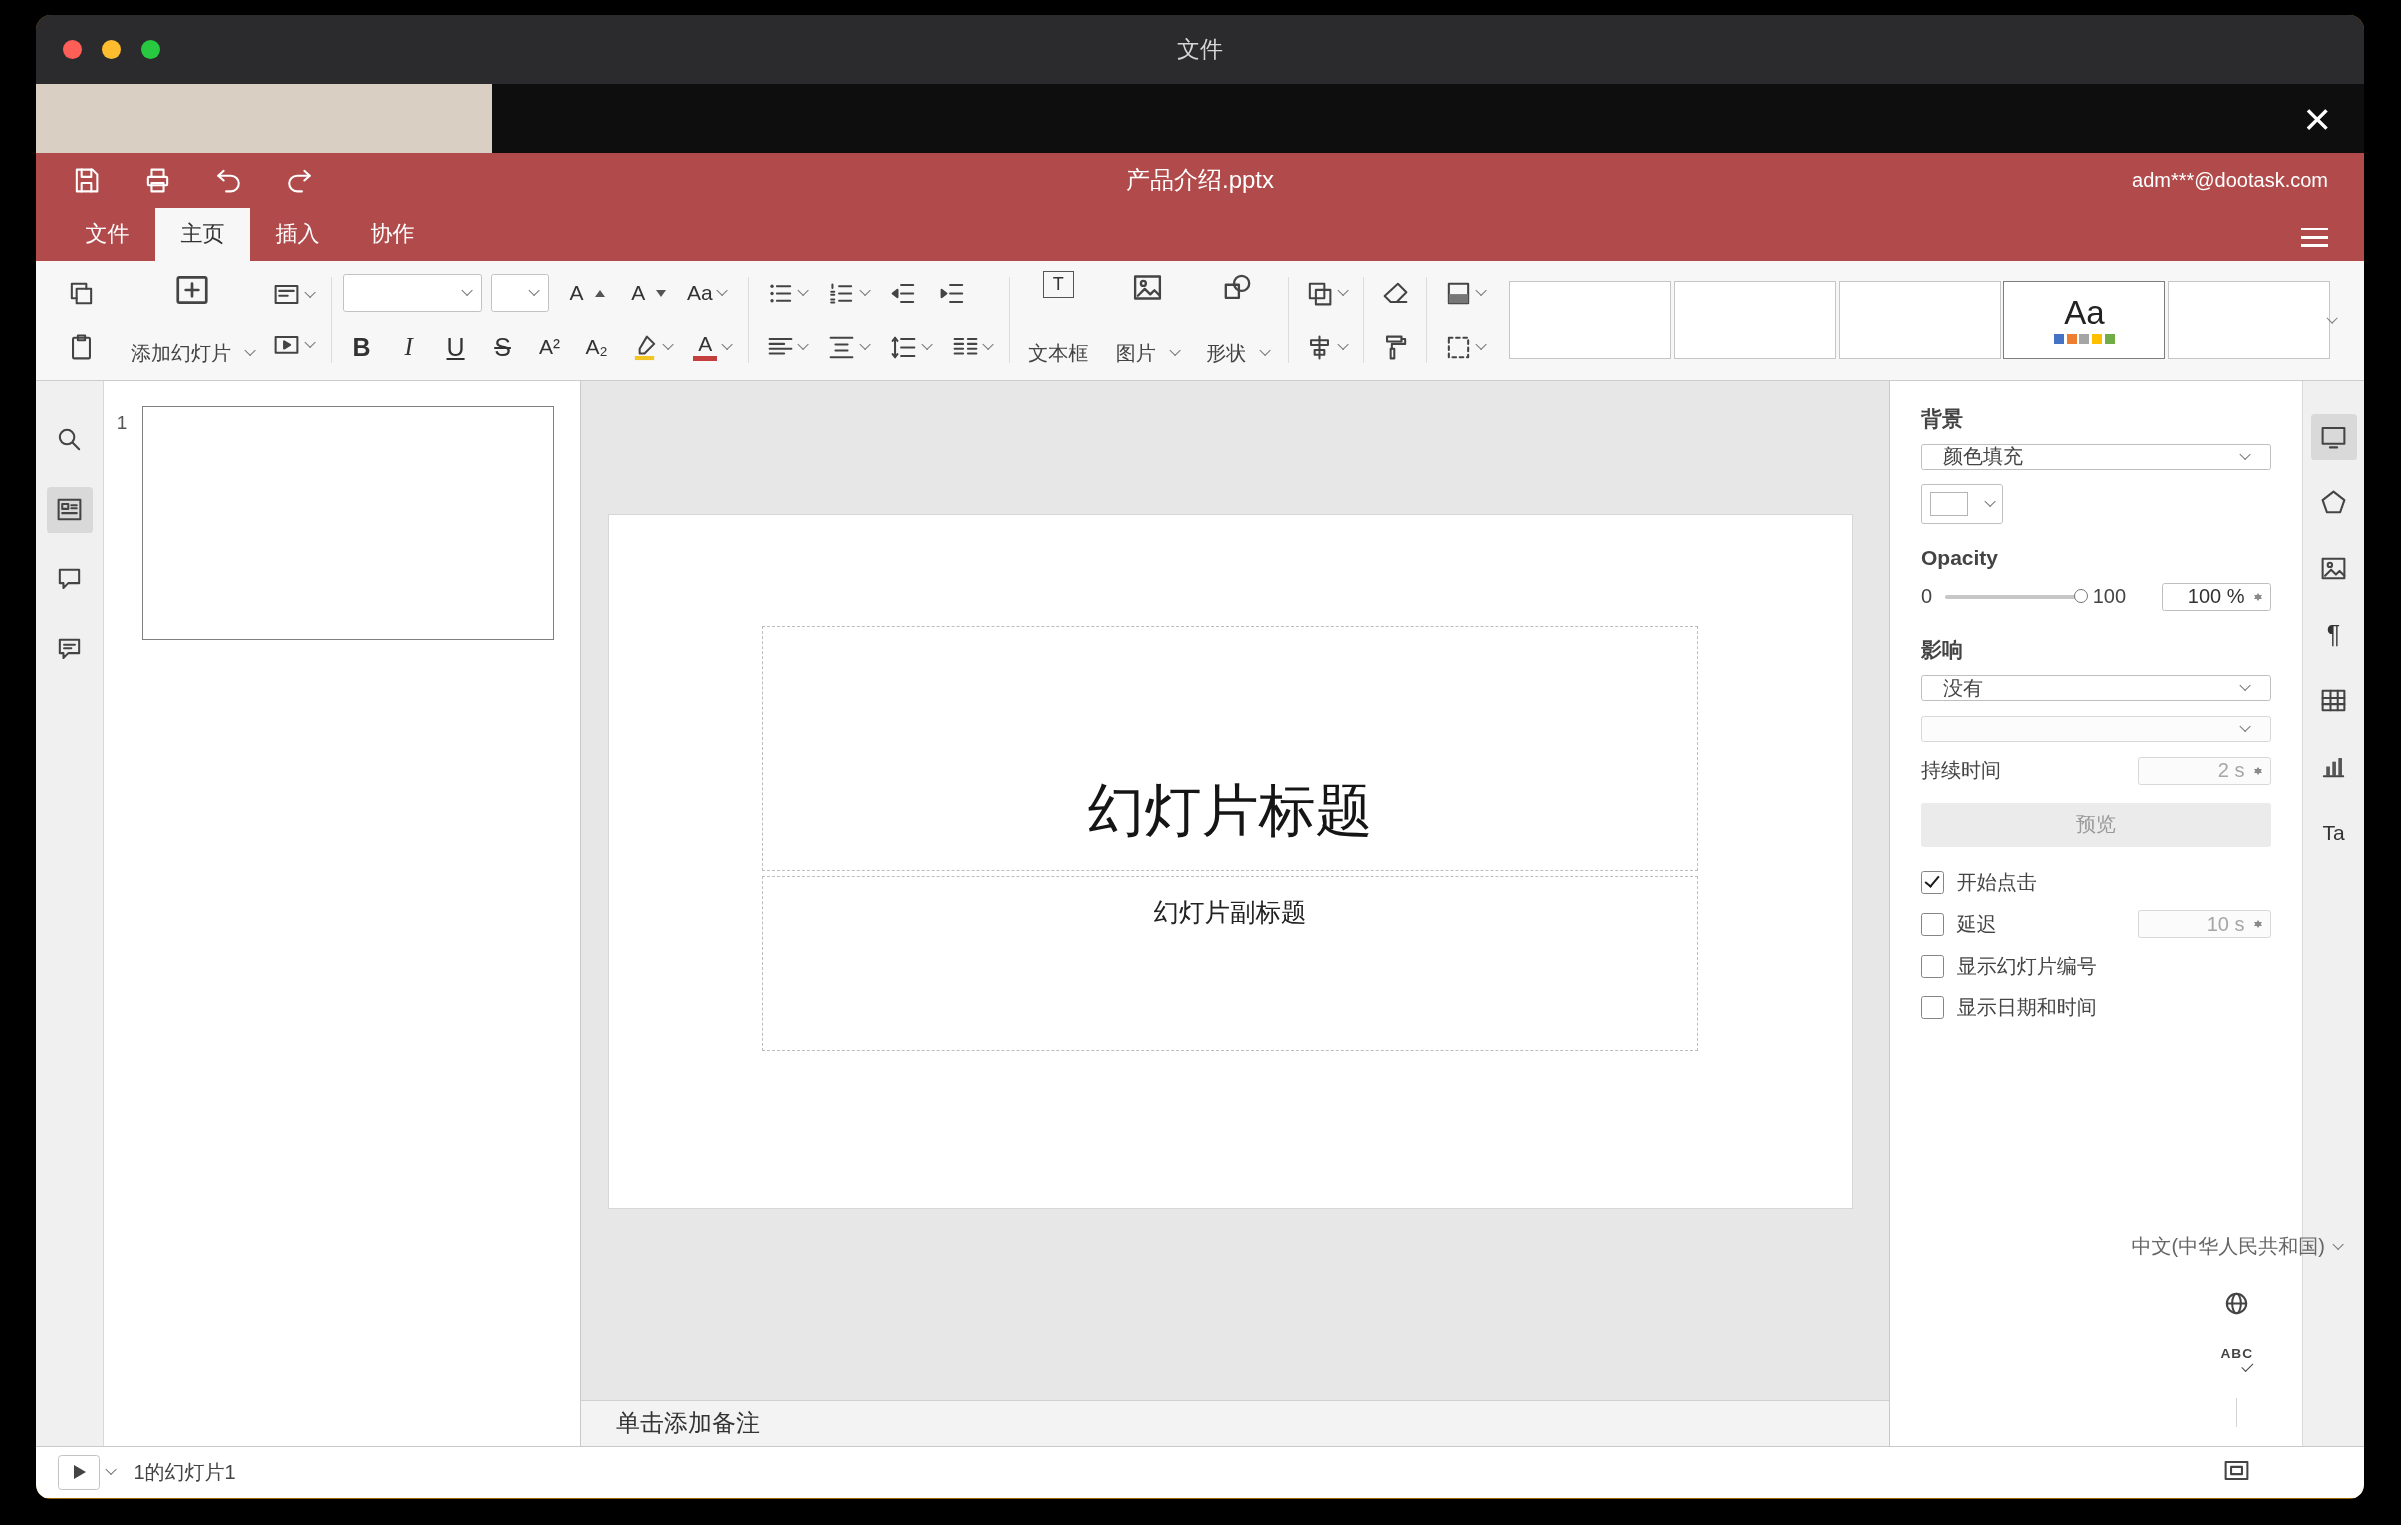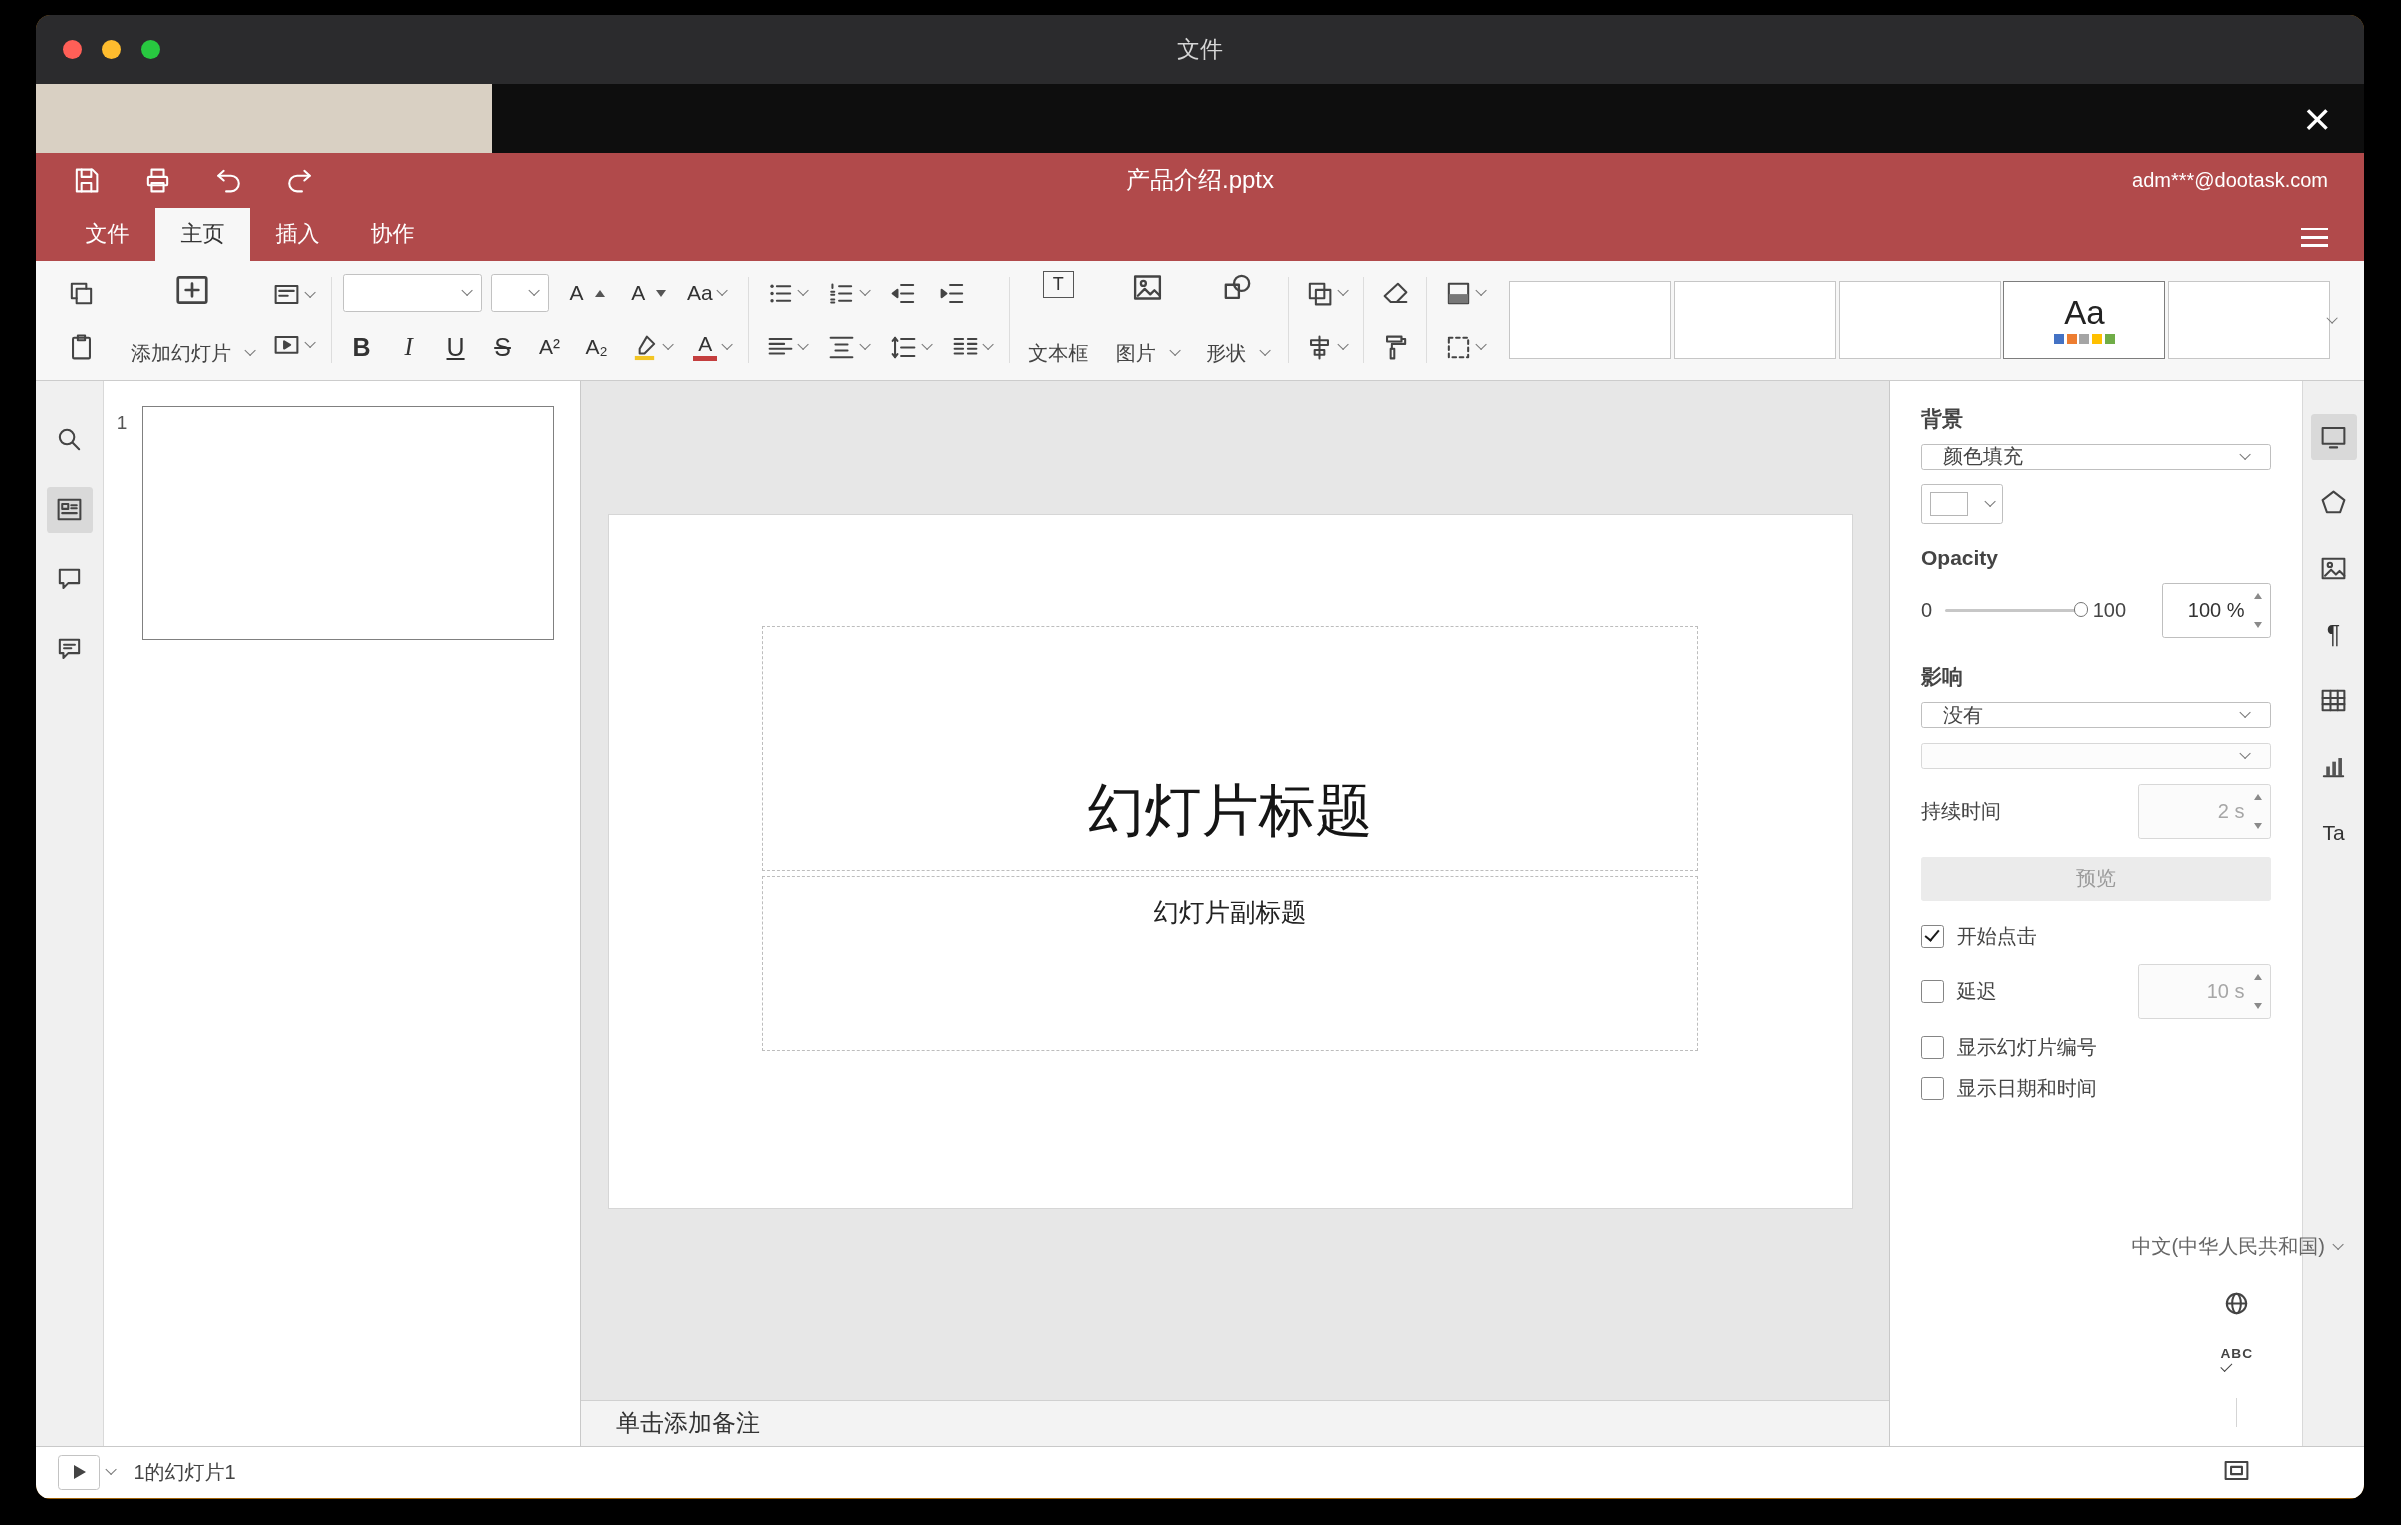--- a/index.html
+++ b/index.html
@@ -81,42 +81,42 @@
   
   .props{width:413px;background:#fff;border-left:0.9px solid #c9c9c9;padding:24px 31px 0;font-size:20px;color:#444;}
   .plabel{font-weight:bold;font-size:21px;margin:0 0 11px;}
   .select{height:26px;border:0.9px solid #bfbfbf;border-radius:2.7px;display:flex;align-items:center;justify-content:space-between;padding:0 21px;background:#fff;cursor:pointer;margin-bottom:14.6px;}
   .select.dis{background:#fcfcfc;border-color:#d8d8d8;color:#aaa;}
   .swatchsel{width:82px;height:40px;border:0.9px solid #bfbfbf;border-radius:2.7px;display:flex;align-items:center;justify-content:space-between;padding:0 8.2px;margin-bottom:22px;cursor:pointer;}
   .swatch{width:38px;height:24px;background:#fff;border:0.9px solid #b5b5b5;}
   .oprow{display:flex;align-items:center;gap:7.3px;margin:12.8px 0 25.5px;}
   .track{width:135px;height:3.6px;background:#c7c7c7;border-radius:1.8px;position:relative;margin:0 5.5px;cursor:pointer;}
   .knob{position:absolute;right:-8.2px;top:-6.4px;width:14.6px;height:14.6px;background:#fff;border:1.8px solid #757575;border-radius:50%;}
-  .spin{width:109px;height:55px;border:0.9px solid #bfbfbf;border-radius:2.7px;display:flex;align-items:center;justify-content:flex-end;padding:0 25.5px 0 7.3px;position:relative;background:#fff;color:#333;}
+  .spin{width:109px;height:28px;border:0.9px solid #bfbfbf;border-radius:2.7px;display:flex;align-items:center;justify-content:flex-end;padding:0 25.5px 0 7.3px;position:relative;background:#fff;color:#333;}
   .spin.dis{color:#a6a6a6;border-color:#d8d8d8;background:#fbfbfb;}
   .spin::before{content:"";position:absolute;right:8.2px;top:9px;width:0;height:0;border-left:4.6px solid transparent;border-right:4.6px solid transparent;border-bottom:6.4px solid #8a8a8a;}
   .spin::after{content:"";position:absolute;right:8.2px;bottom:9px;width:0;height:0;border-left:4.6px solid transparent;border-right:4.6px solid transparent;border-top:6.4px solid #8a8a8a;}
   .mlauto{margin-left:auto;}
   .durrow{display:flex;align-items:center;margin:3.6px 0 18px;}
   .btn-preview{height:44px;background:#ebebeb;border:none;border-radius:2.7px;display:flex;align-items:center;justify-content:center;color:#9a9a9a;margin-bottom:22px;cursor:default;}
   .cbrow{display:flex;align-items:center;gap:12.8px;margin:14.6px 0;}
   .cbox{width:23px;height:23px;border:1.8px solid #858585;border-radius:2.7px;background:#fff;position:relative;flex:0 0 auto;cursor:pointer;}
   .cbox.checked::after{content:"";position:absolute;left:6.4px;top:0.9px;width:6.4px;height:12px;border:solid #1a1a1a;border-width:0 2.7px 2.7px 0;transform:rotate(40deg);}
   .btn-applyall{height:47px;border:0.9px solid #bdbdbd;background:#fff;border-radius:2.7px;display:flex;align-items:center;justify-content:center;margin:20px 0 18px;color:#444;cursor:pointer;}
   
   .statusbar{height:52px;background:#fff;border-top:0.9px solid #c9c9c9;display:flex;align-items:center;padding:0 22px;font-size:20px;color:#666;}
   .ss-btn{width:42px;height:35px;border:0.9px solid #c3c3c3;border-radius:3.6px;display:flex;align-items:center;justify-content:center;margin-right:7.3px;cursor:pointer;}
   .play-tri{width:0;height:0;border-left:12px solid #444;border-top:7.3px solid transparent;border-bottom:7.3px solid transparent;margin-left:2.7px;}
   .slide-info{margin-left:18px;color:#444;}
   .sb-right{margin-left:auto;display:flex;align-items:center;gap:29px;flex-direction:column;}
   .langrow{display:flex;align-items:center;gap:9px;cursor:pointer;}
   .vdiv{width:0.9px;height:29px;background:#d5d5d5;}
   .zoomglyph{font-size:27px;color:#444;cursor:pointer;line-height:1;}
   .zoomtxt{color:#444;}
-  .spellbox{display:flex;flex-direction:column;align-items:flex-start;line-height:1;cursor:pointer;}
+  .spellbox{display:flex;flex-direction:column;align-items:flex-end;line-height:1;cursor:pointer;}
   .spelltxt{font-size:13.7px;font-weight:bold;color:#444;letter-spacing:0.9px;}
   .spellck{width:11px;height:6.4px;border-left:1.8px solid #444;border-bottom:1.8px solid #444;transform:rotate(-45deg);margin-top:1.8px;}
 </style>
 </head>
 <body>
 
 <div class="window">
 
   <div class="titlebar">
     <div class="lights">

